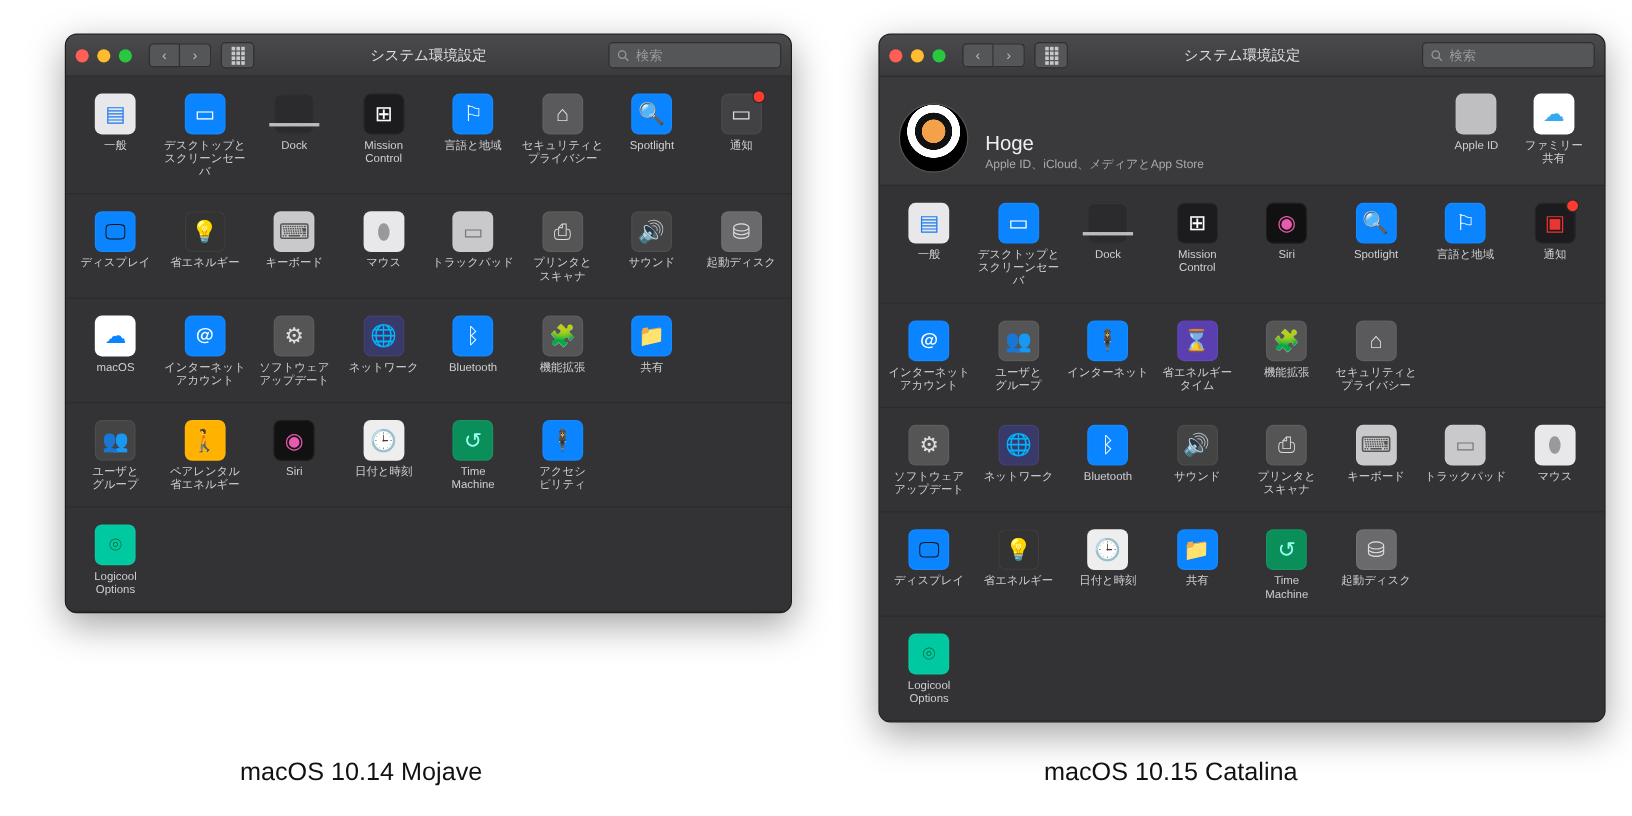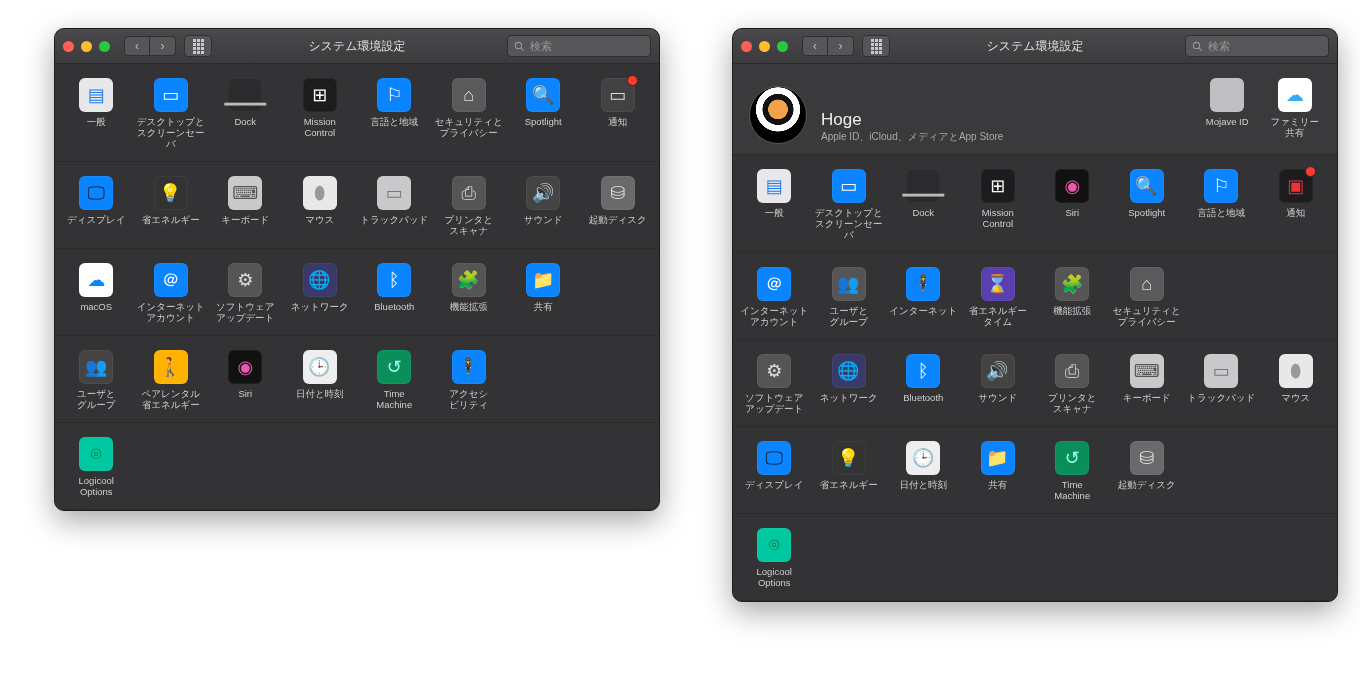--- a/index.html
+++ b/index.html
@@ -344,21 +344,21 @@
 
     <div class="account">
       <div class="avatar"></div>
       <div class="acct-text">
         <div class="acct-name">Hoge</div>
         <div class="acct-sub">Apple ID、iCloud、メディアとApp Store</div>
       </div>
       <div class="acct-right" id="acct-right">
           <div class="item">
             <div class="ic" style="background: rgb(191, 191, 193); color: rgb(255, 255, 255);"></div>
-            <div class="lbl">Mojave ID</div>
+            <div class="lbl">Apple ID</div>
           </div>
           <div class="item">
             <div class="ic" style="background: rgb(255, 255, 255); color: rgb(52, 170, 242);">☁</div>
             <div class="lbl">ファミリー
 共有</div>
           </div>
         </div>
     </div>
 
     <div class="panel" id="panel-catalina">
@@ -503,13 +503,15 @@
           <div class="row">
             <div class="item">
               <div class="ic" style="background: rgb(0, 200, 160); color: rgb(0, 102, 51);">⌾</div>
               <div class="lbl">Logicool Options</div>
             </div>
           </div>
         </div>
       </div>
   </div>
 
+  <div class="caption" style="left:200px; top:632px;">macOS 10.14 Mojave</div>
+  <div class="caption" style="left:870px; top:632px;">macOS 10.15 Catalina</div>
 </div>
 
 </body></html>

